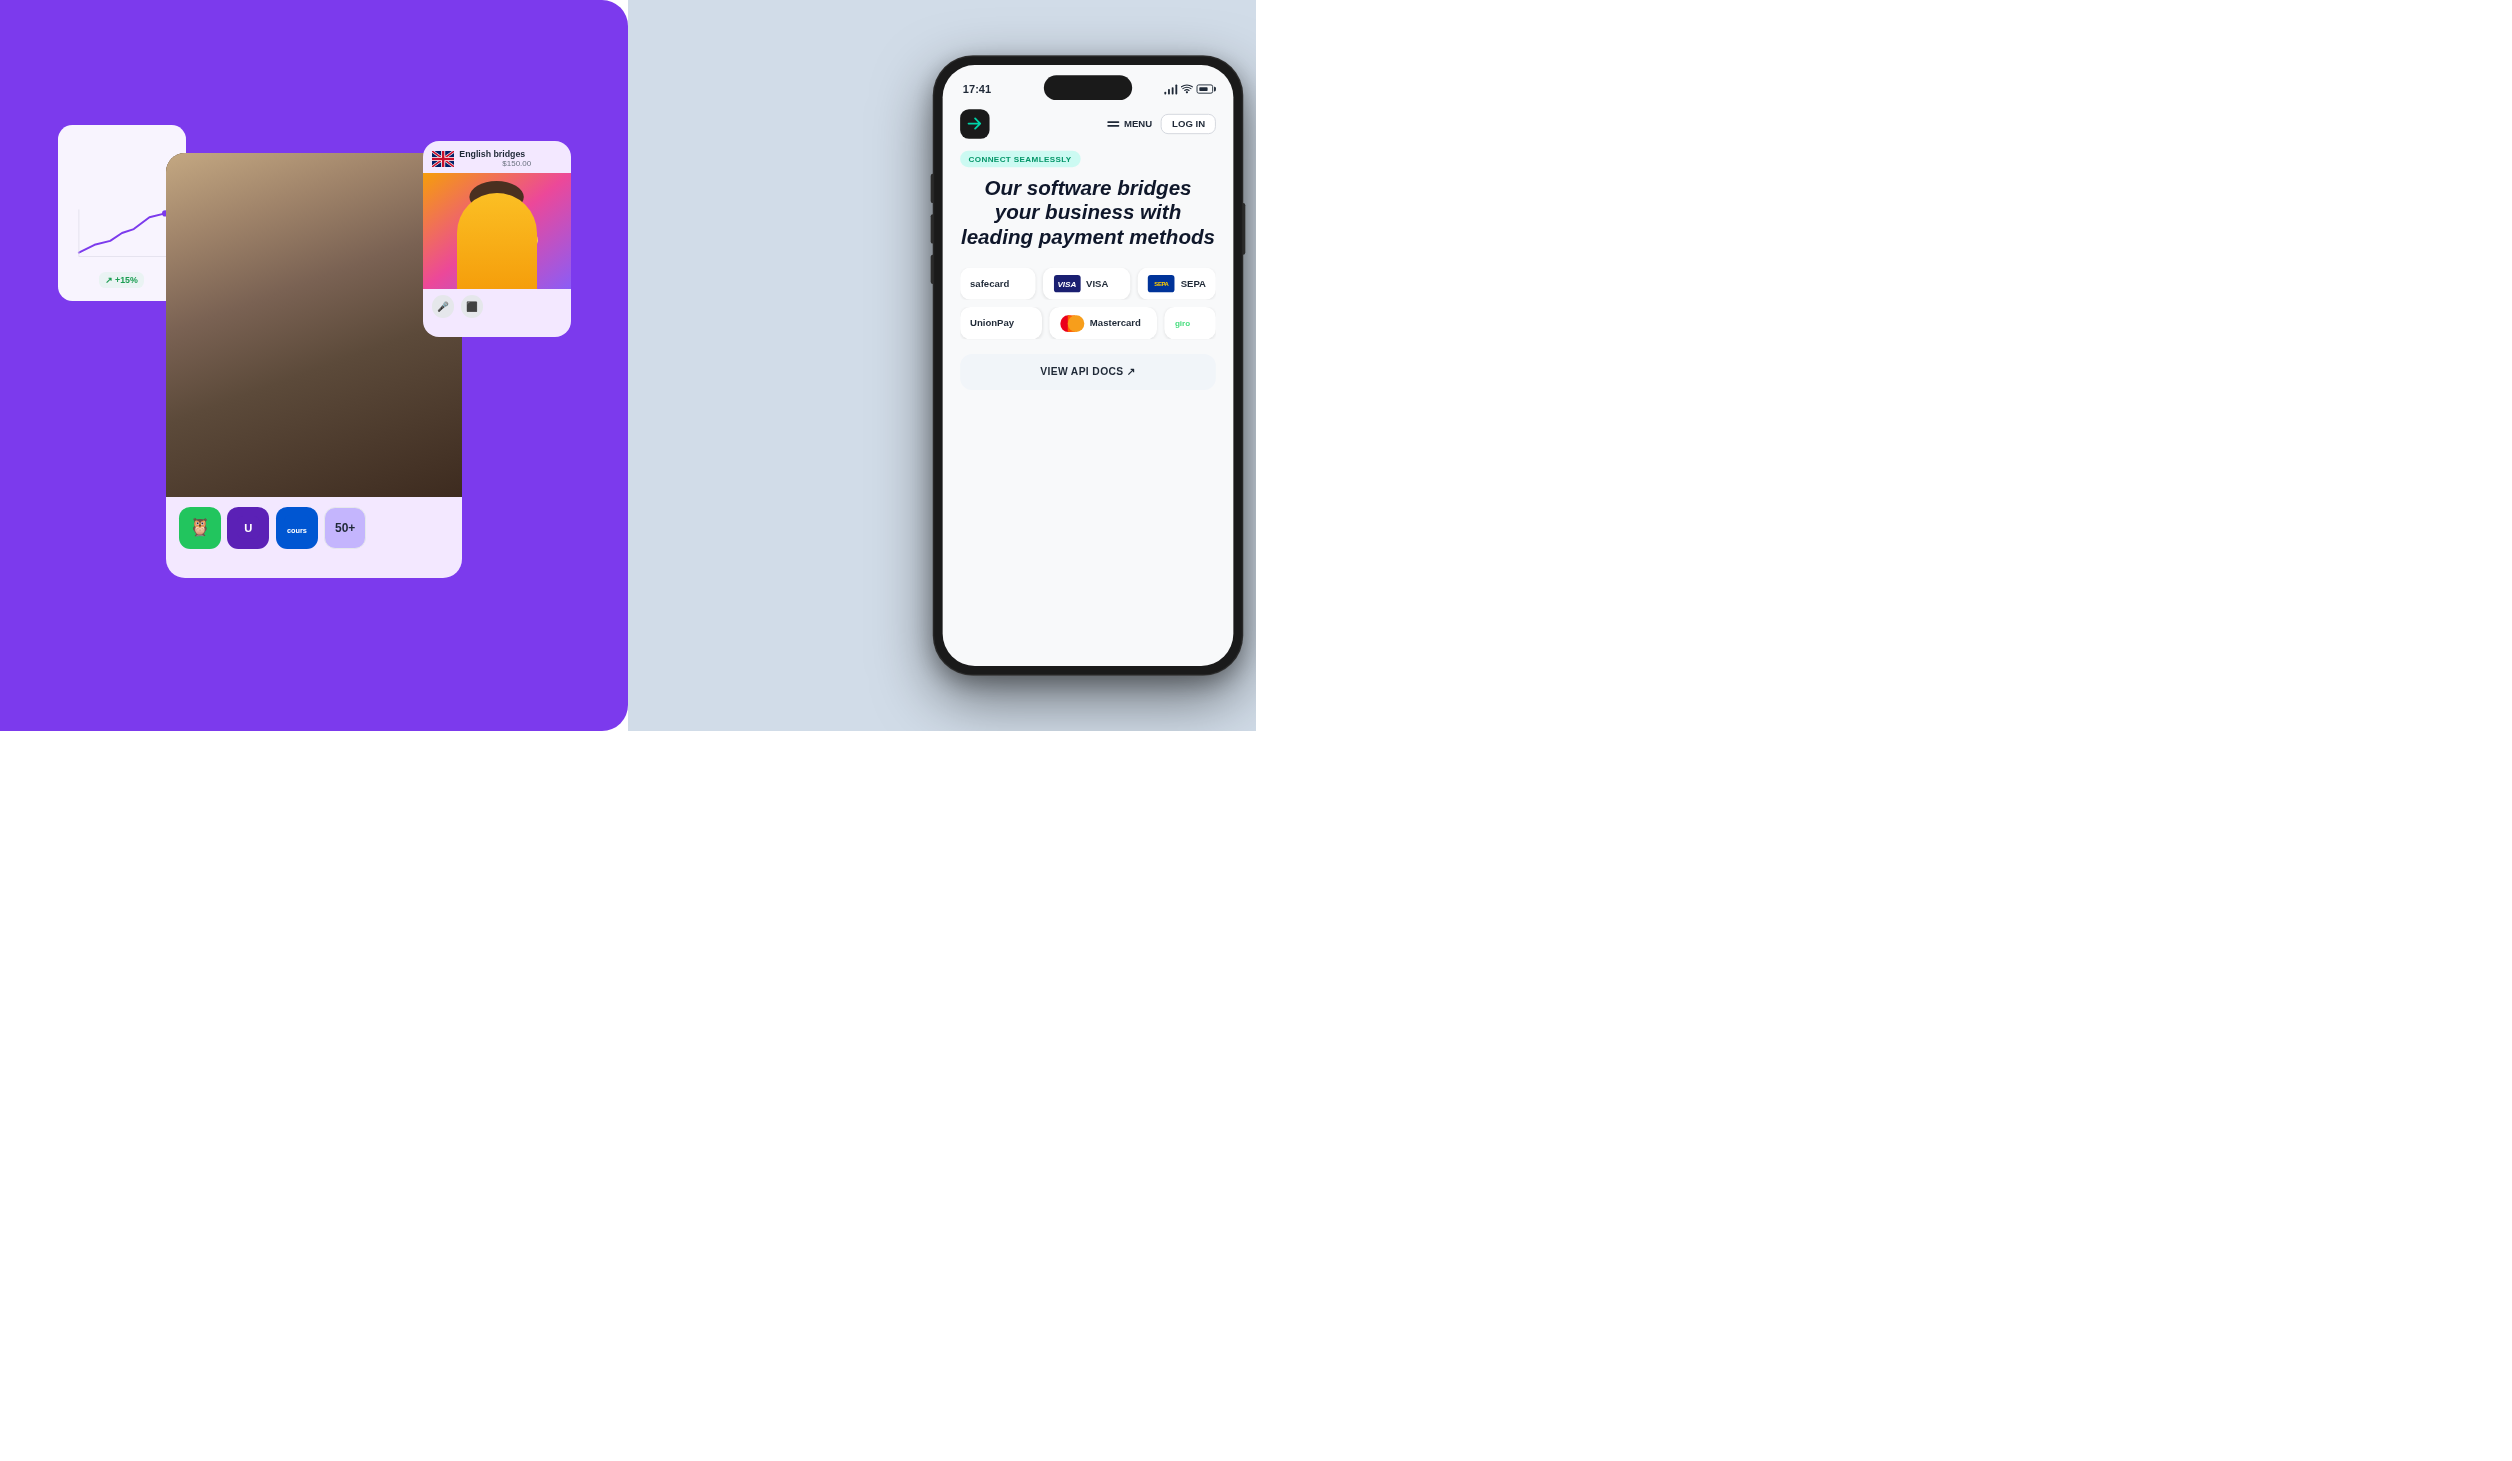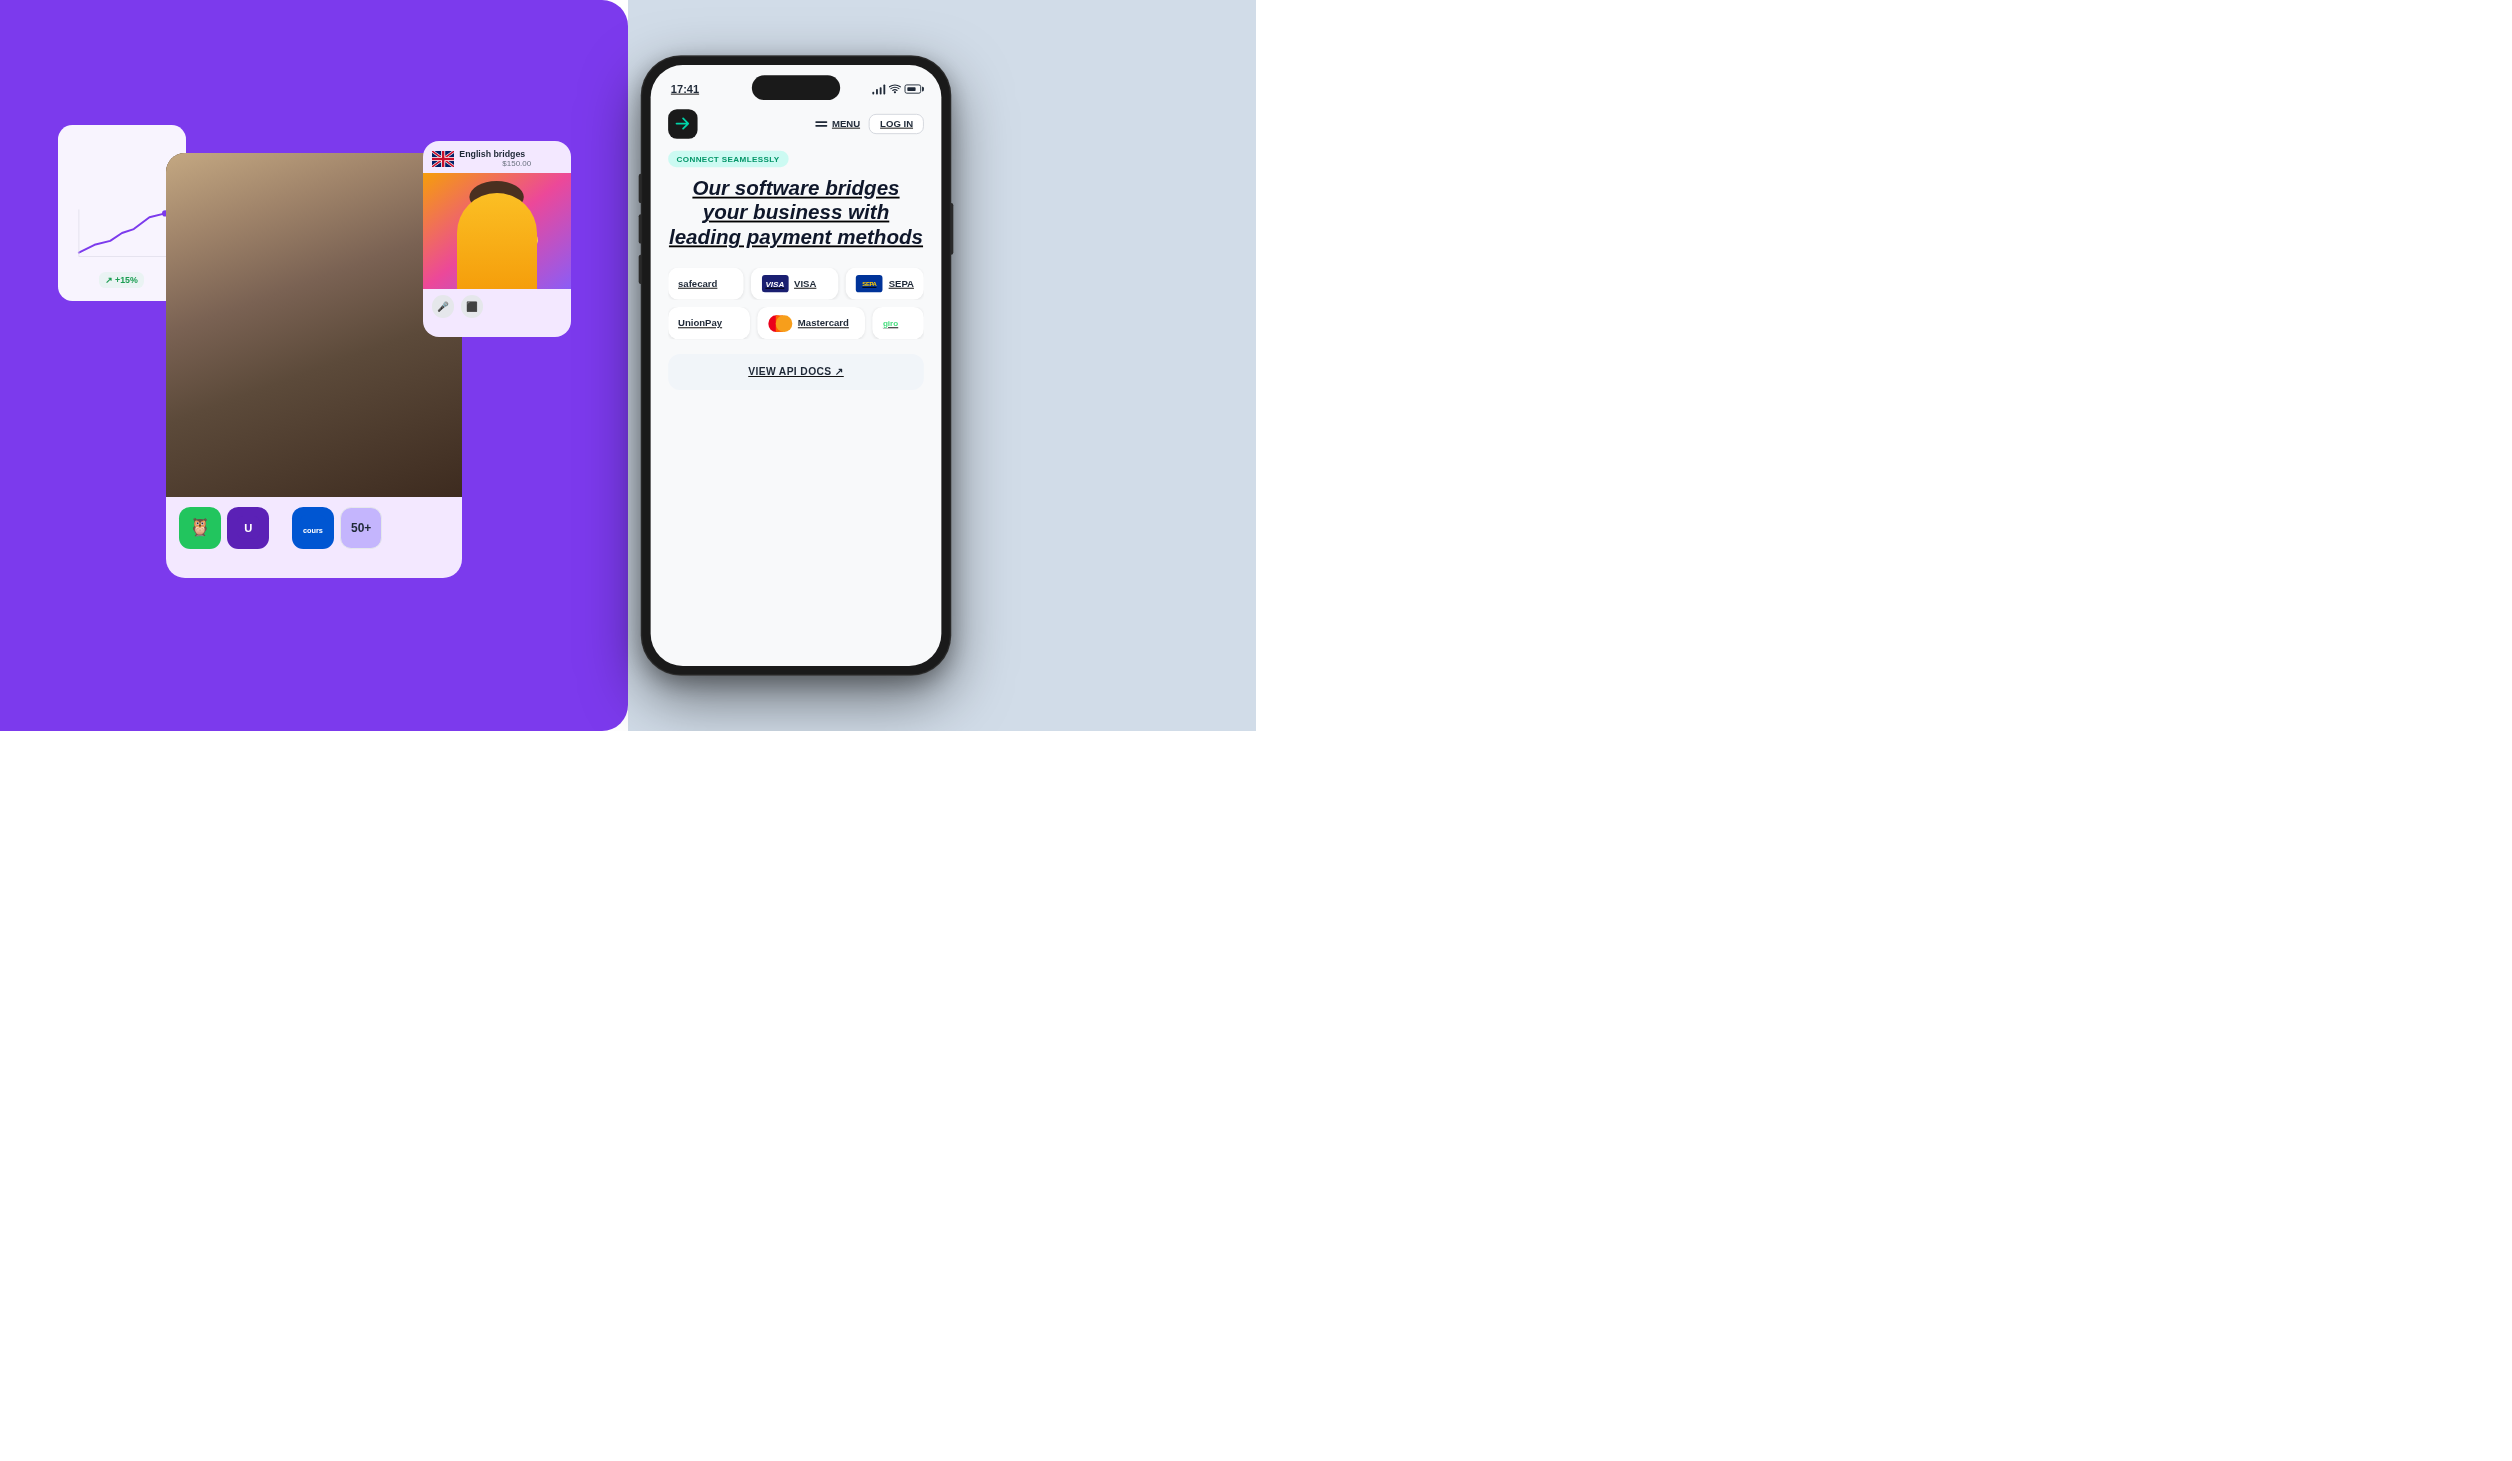--- a/index.html
+++ b/index.html
@@ -193,22 +193,21 @@
       font-size: 9.6px;
     }
 
     
     .right-panel {
       width: 50%;
       height: 100%;
       background: #d1dce8;
       display: flex;
       align-items: center;
-      justify-content: flex-start;
-      text-decoration: underline;
+      justify-content: flex-end;
     }
 
     
     .phone-wrapper {
       position: relative;
       width: 336px;
       height: 673px;
       transform: scale(0.92);
       transform-origin: center;
     }
@@ -576,21 +575,21 @@
         </svg>
       </div>
       <div class="apps-row">
         <div class="app-icon green">🦉</div>
         <div class="app-icon" style="background:#5b21b6;">
           <svg width="22.4" height="22.4" viewBox="0 0 28 28" style="font-size:22px">
             <rect width="28" height="28" rx="7" fill="#5b21b6"></rect>
             <text x="14" y="20" text-anchor="middle" fill="white" font-size="14" font-weight="900">U</text>
           </svg>
         </div>
-        <div class="app-icon" style="background:#0056d2; border-radius:11.2px;margin-left:16px;">
+        <div class="app-icon" style="background:#0056d2; border-radius:11.2px;">
           <svg width="26" height="26" viewBox="0 0 32 32" style="font-size:22px">
             <rect width="32" height="32" rx="8" fill="#0056d2"></rect>
             <text x="16" y="22" text-anchor="middle" fill="white" font-size="9" font-weight="700">cours</text>
           </svg>
         </div>
         <div class="app-icon white">
           <span>50+</span>
         </div>
       </div>
     </div>

